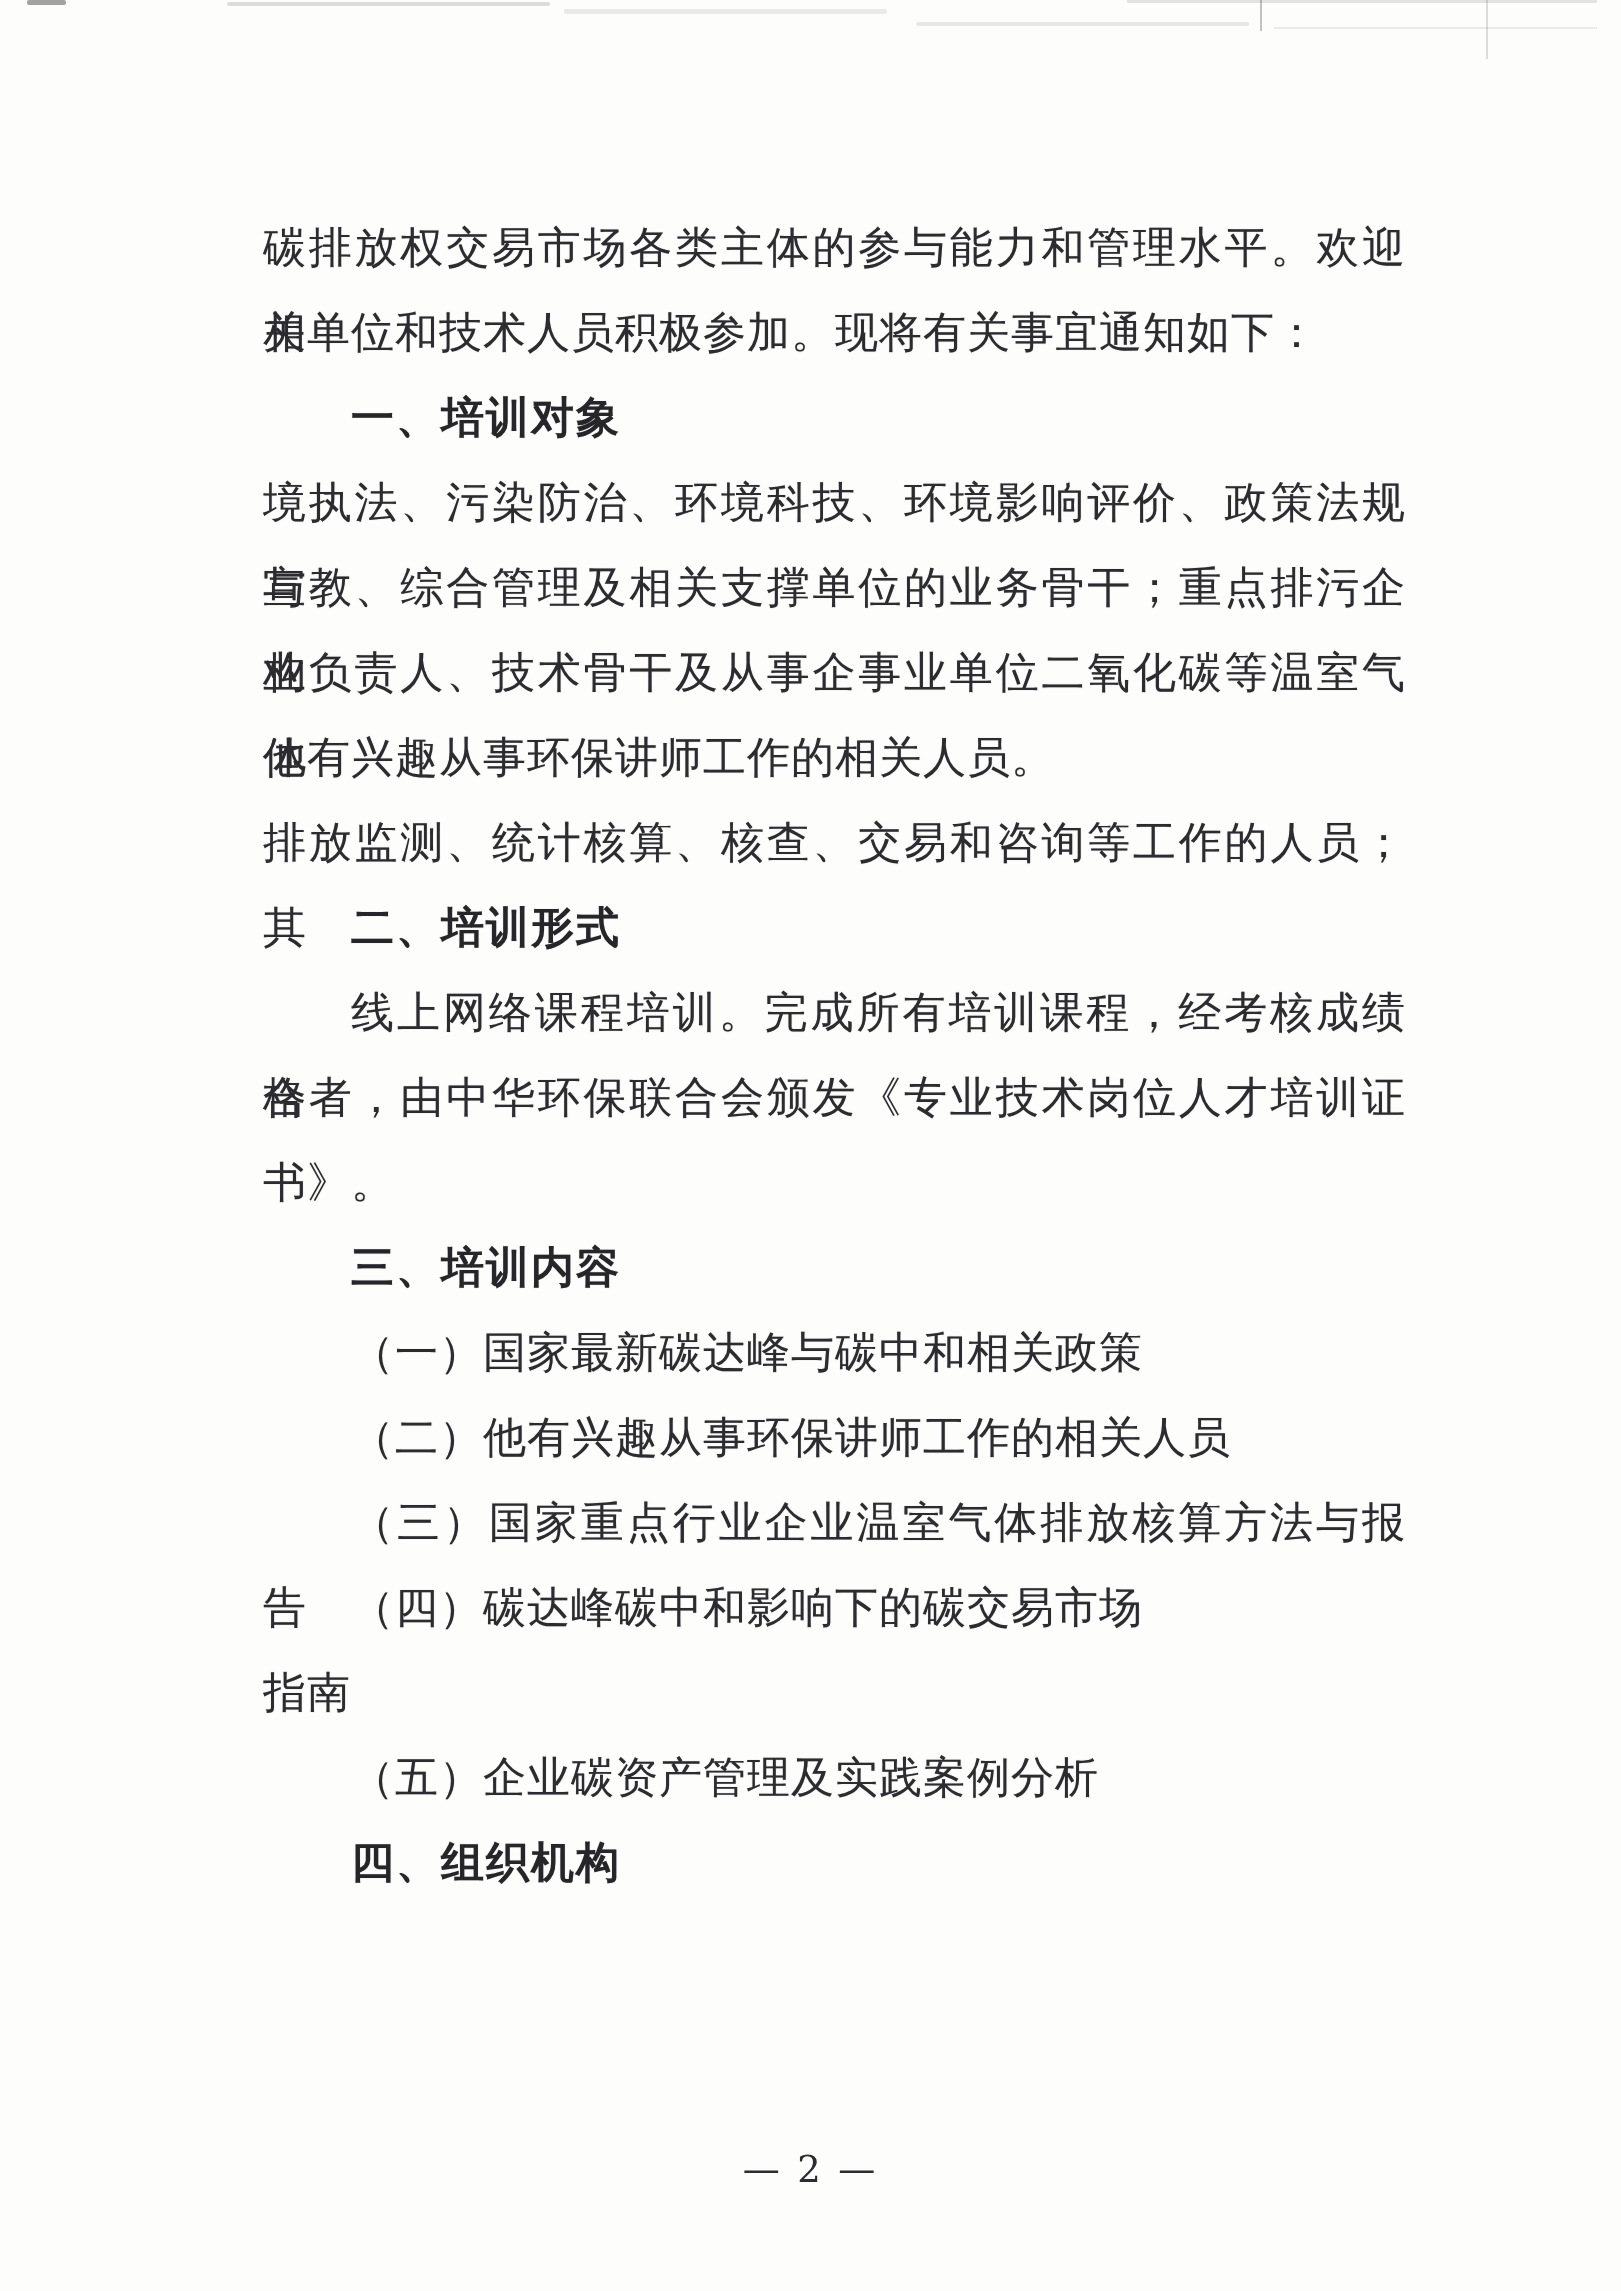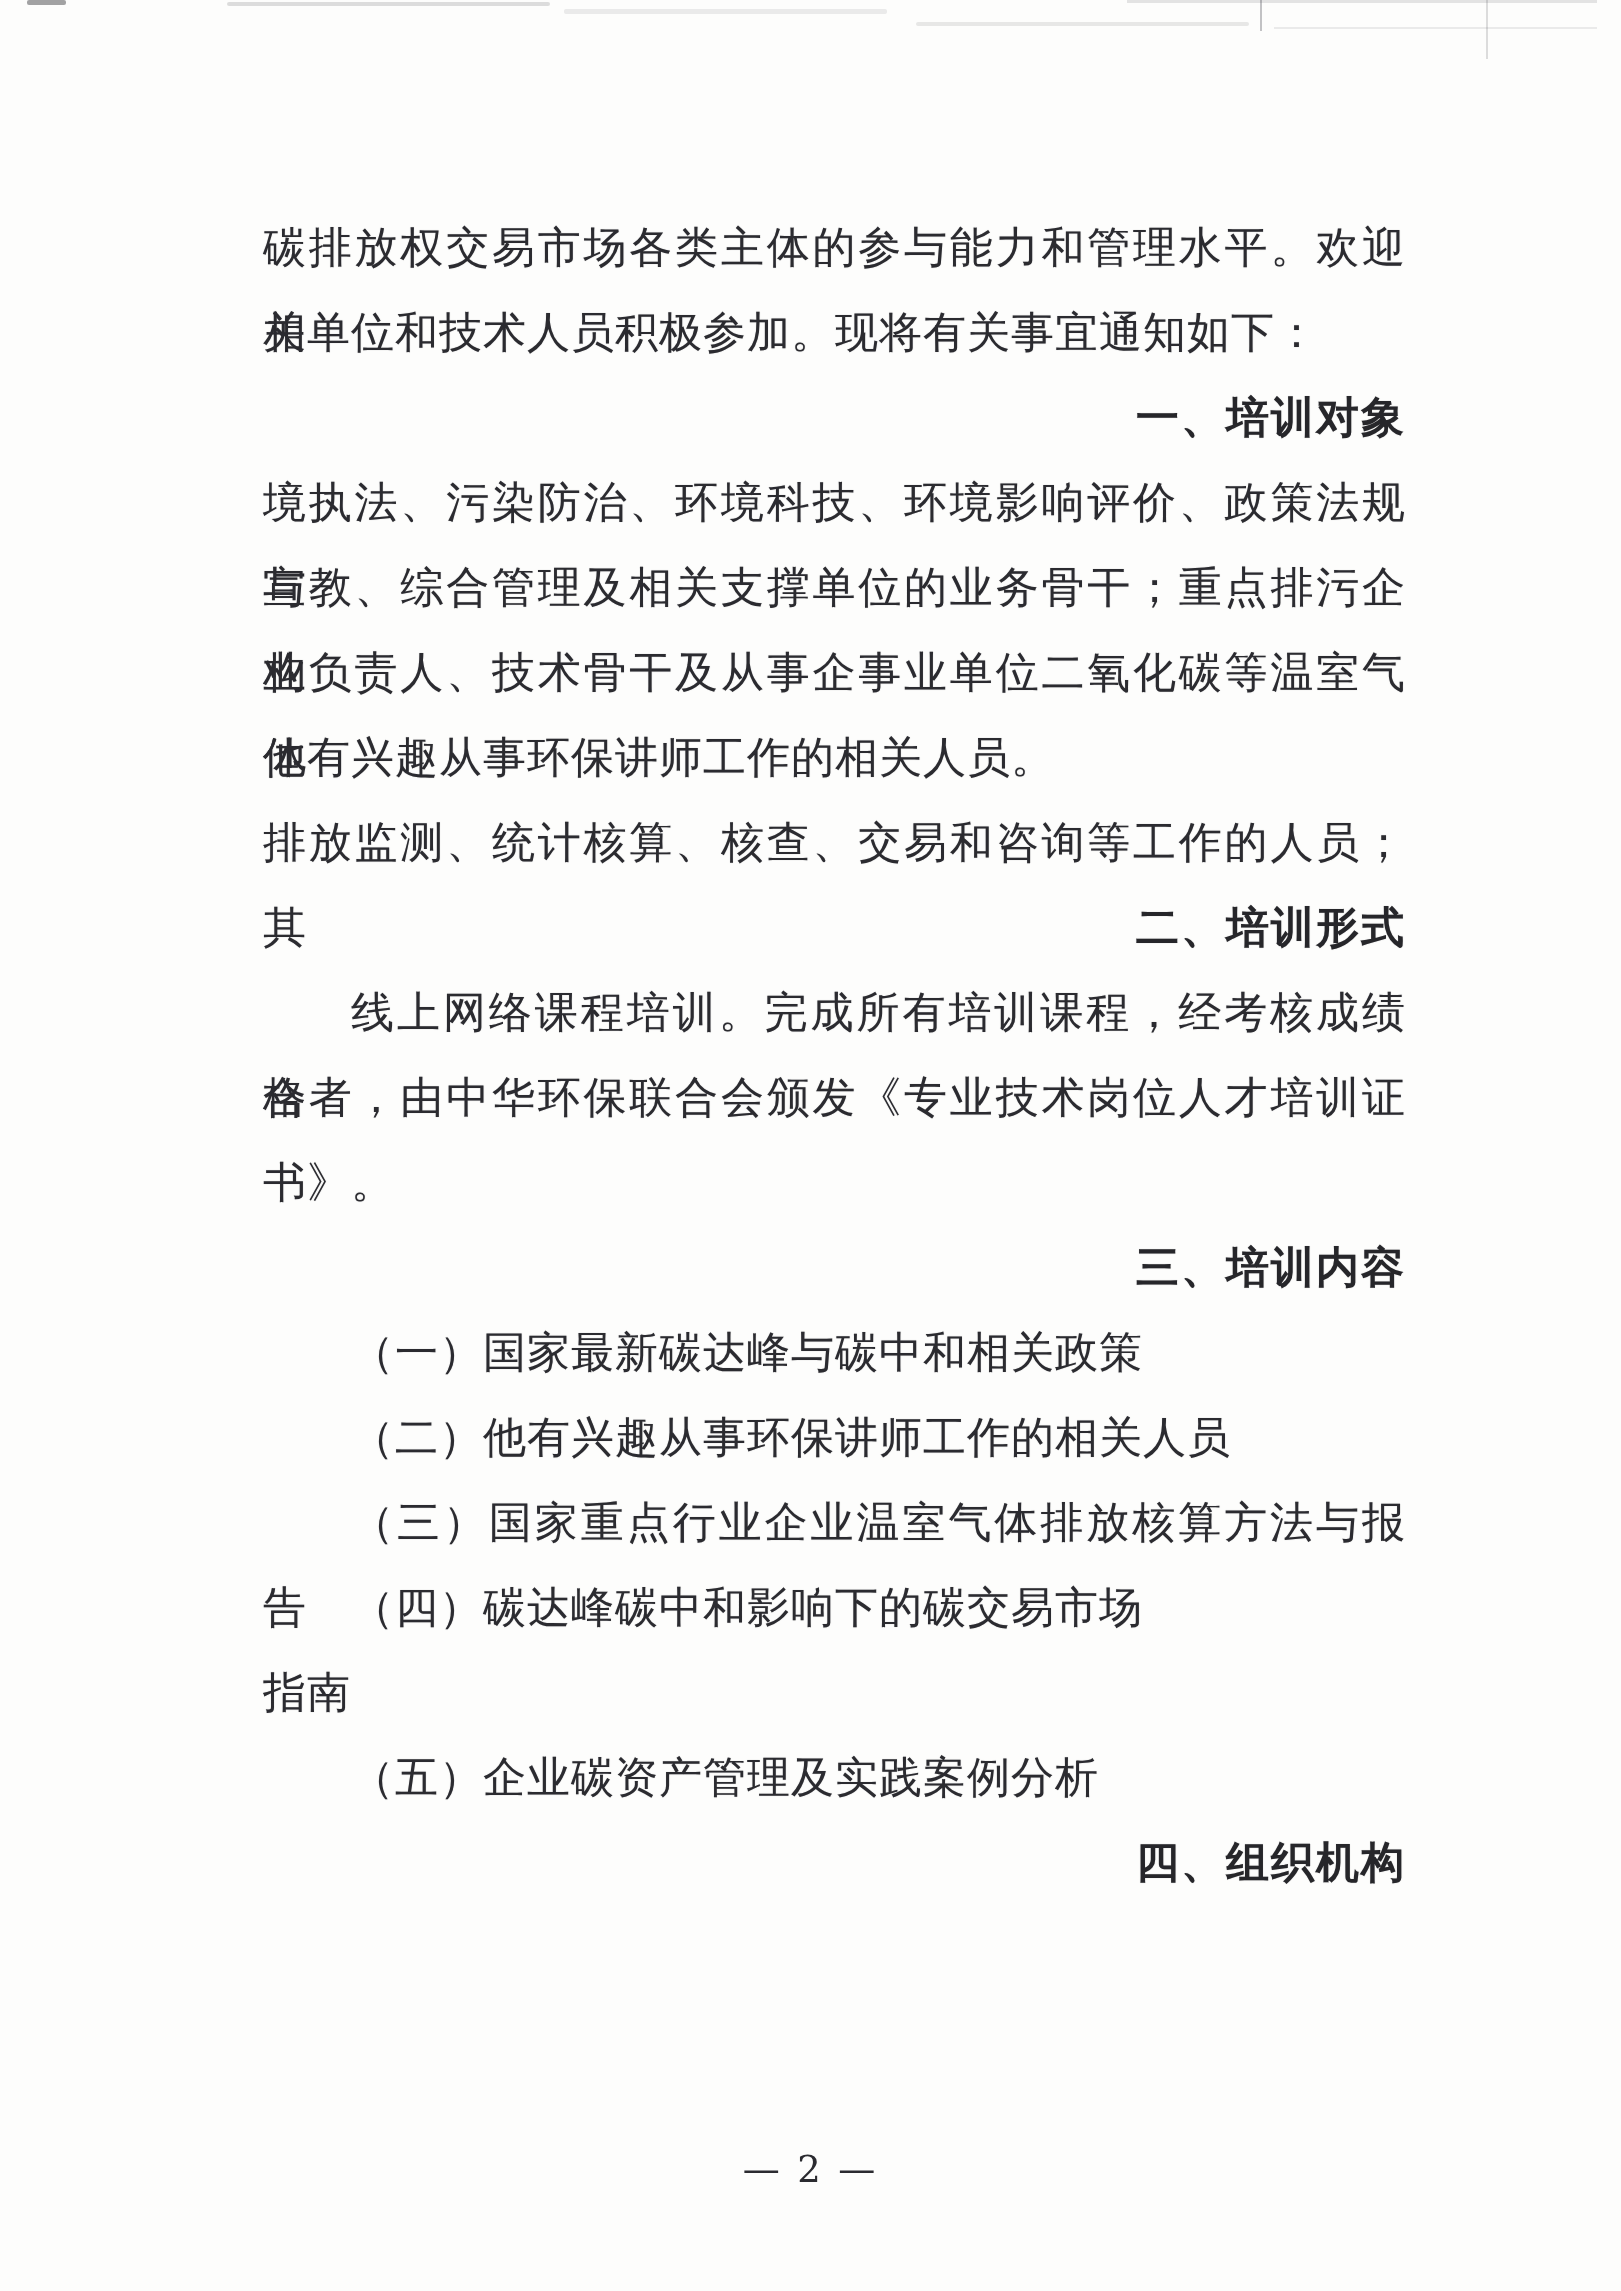--- a/index.html
+++ b/index.html
@@ -46,21 +46,20 @@
     text-align: justify;
     text-align-last: justify;
     text-justify: inter-character;
   }
   .line.indent { text-indent: 88px; }
   .line.heading {
     font-family: "DejaVu Sans", "Liberation Sans", sans-serif;
     font-weight: 700;
     color: #26262a;
     letter-spacing: 2px;
-    text-align: right;
   }
   .page-number {
     position: absolute;
     left: 0;
     top: 2148px;
     width: 100%;
     text-align: center;
     font-size: 37px;
     letter-spacing: 2.9px;
     color: #2b2b30;

